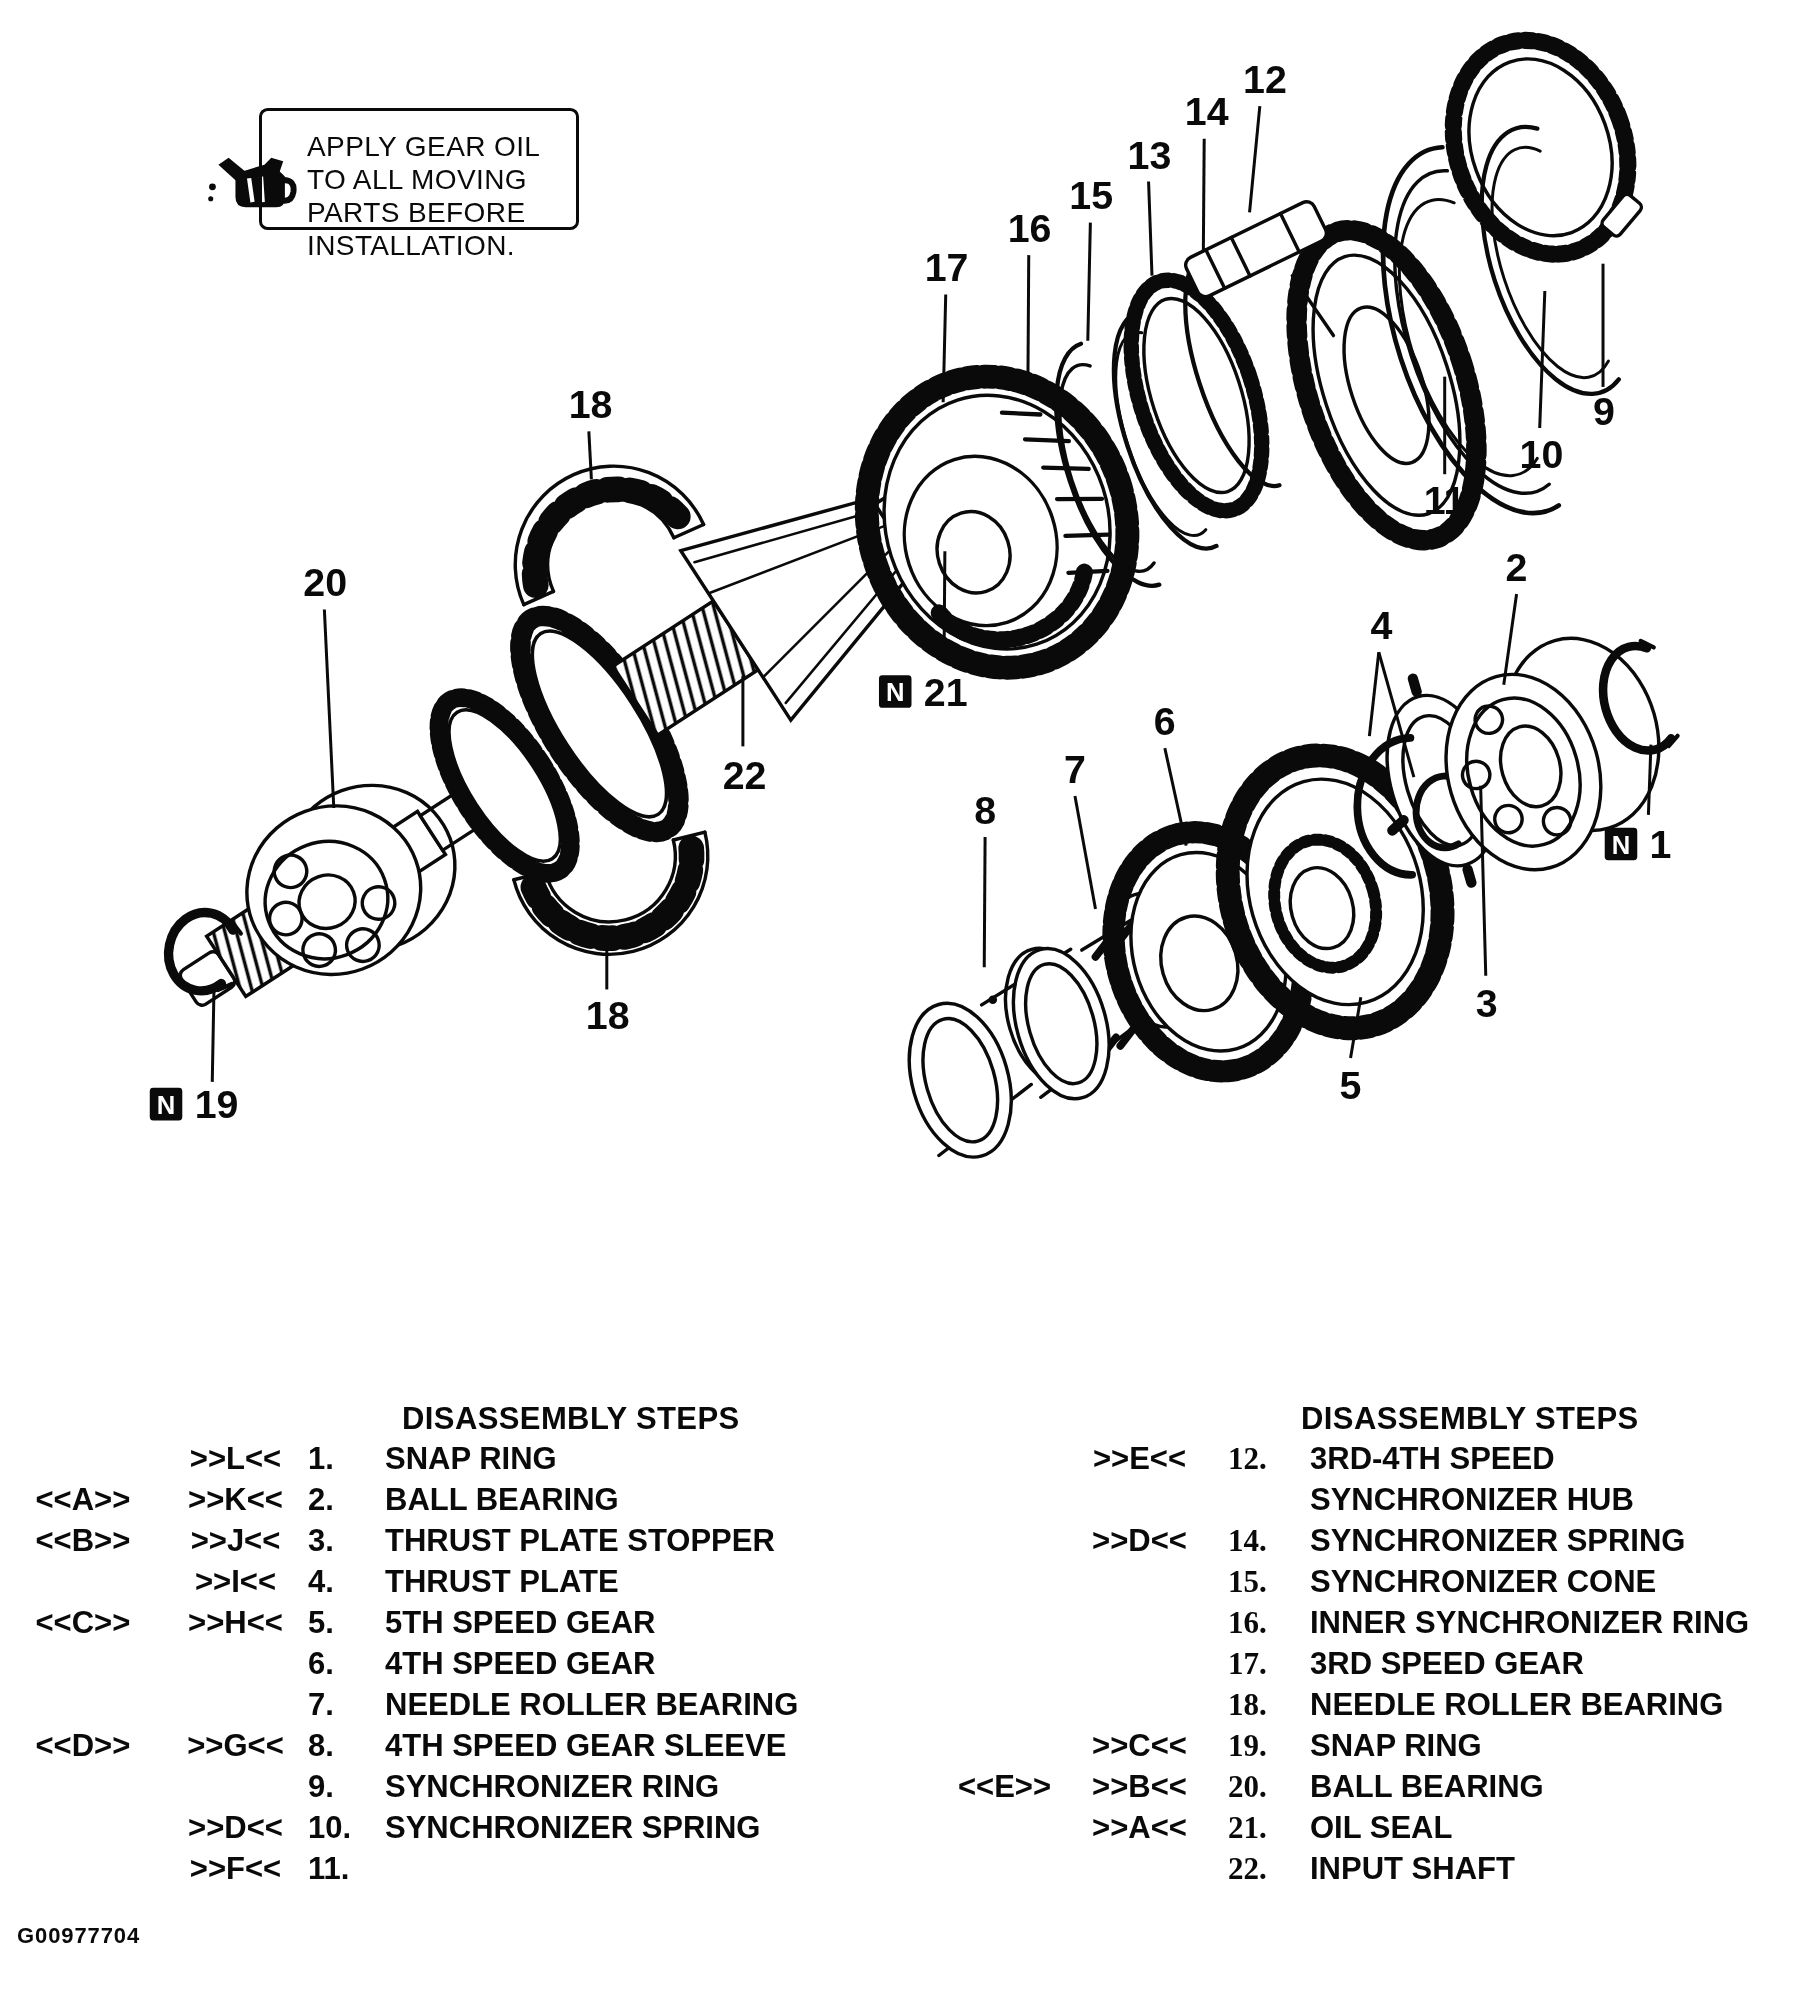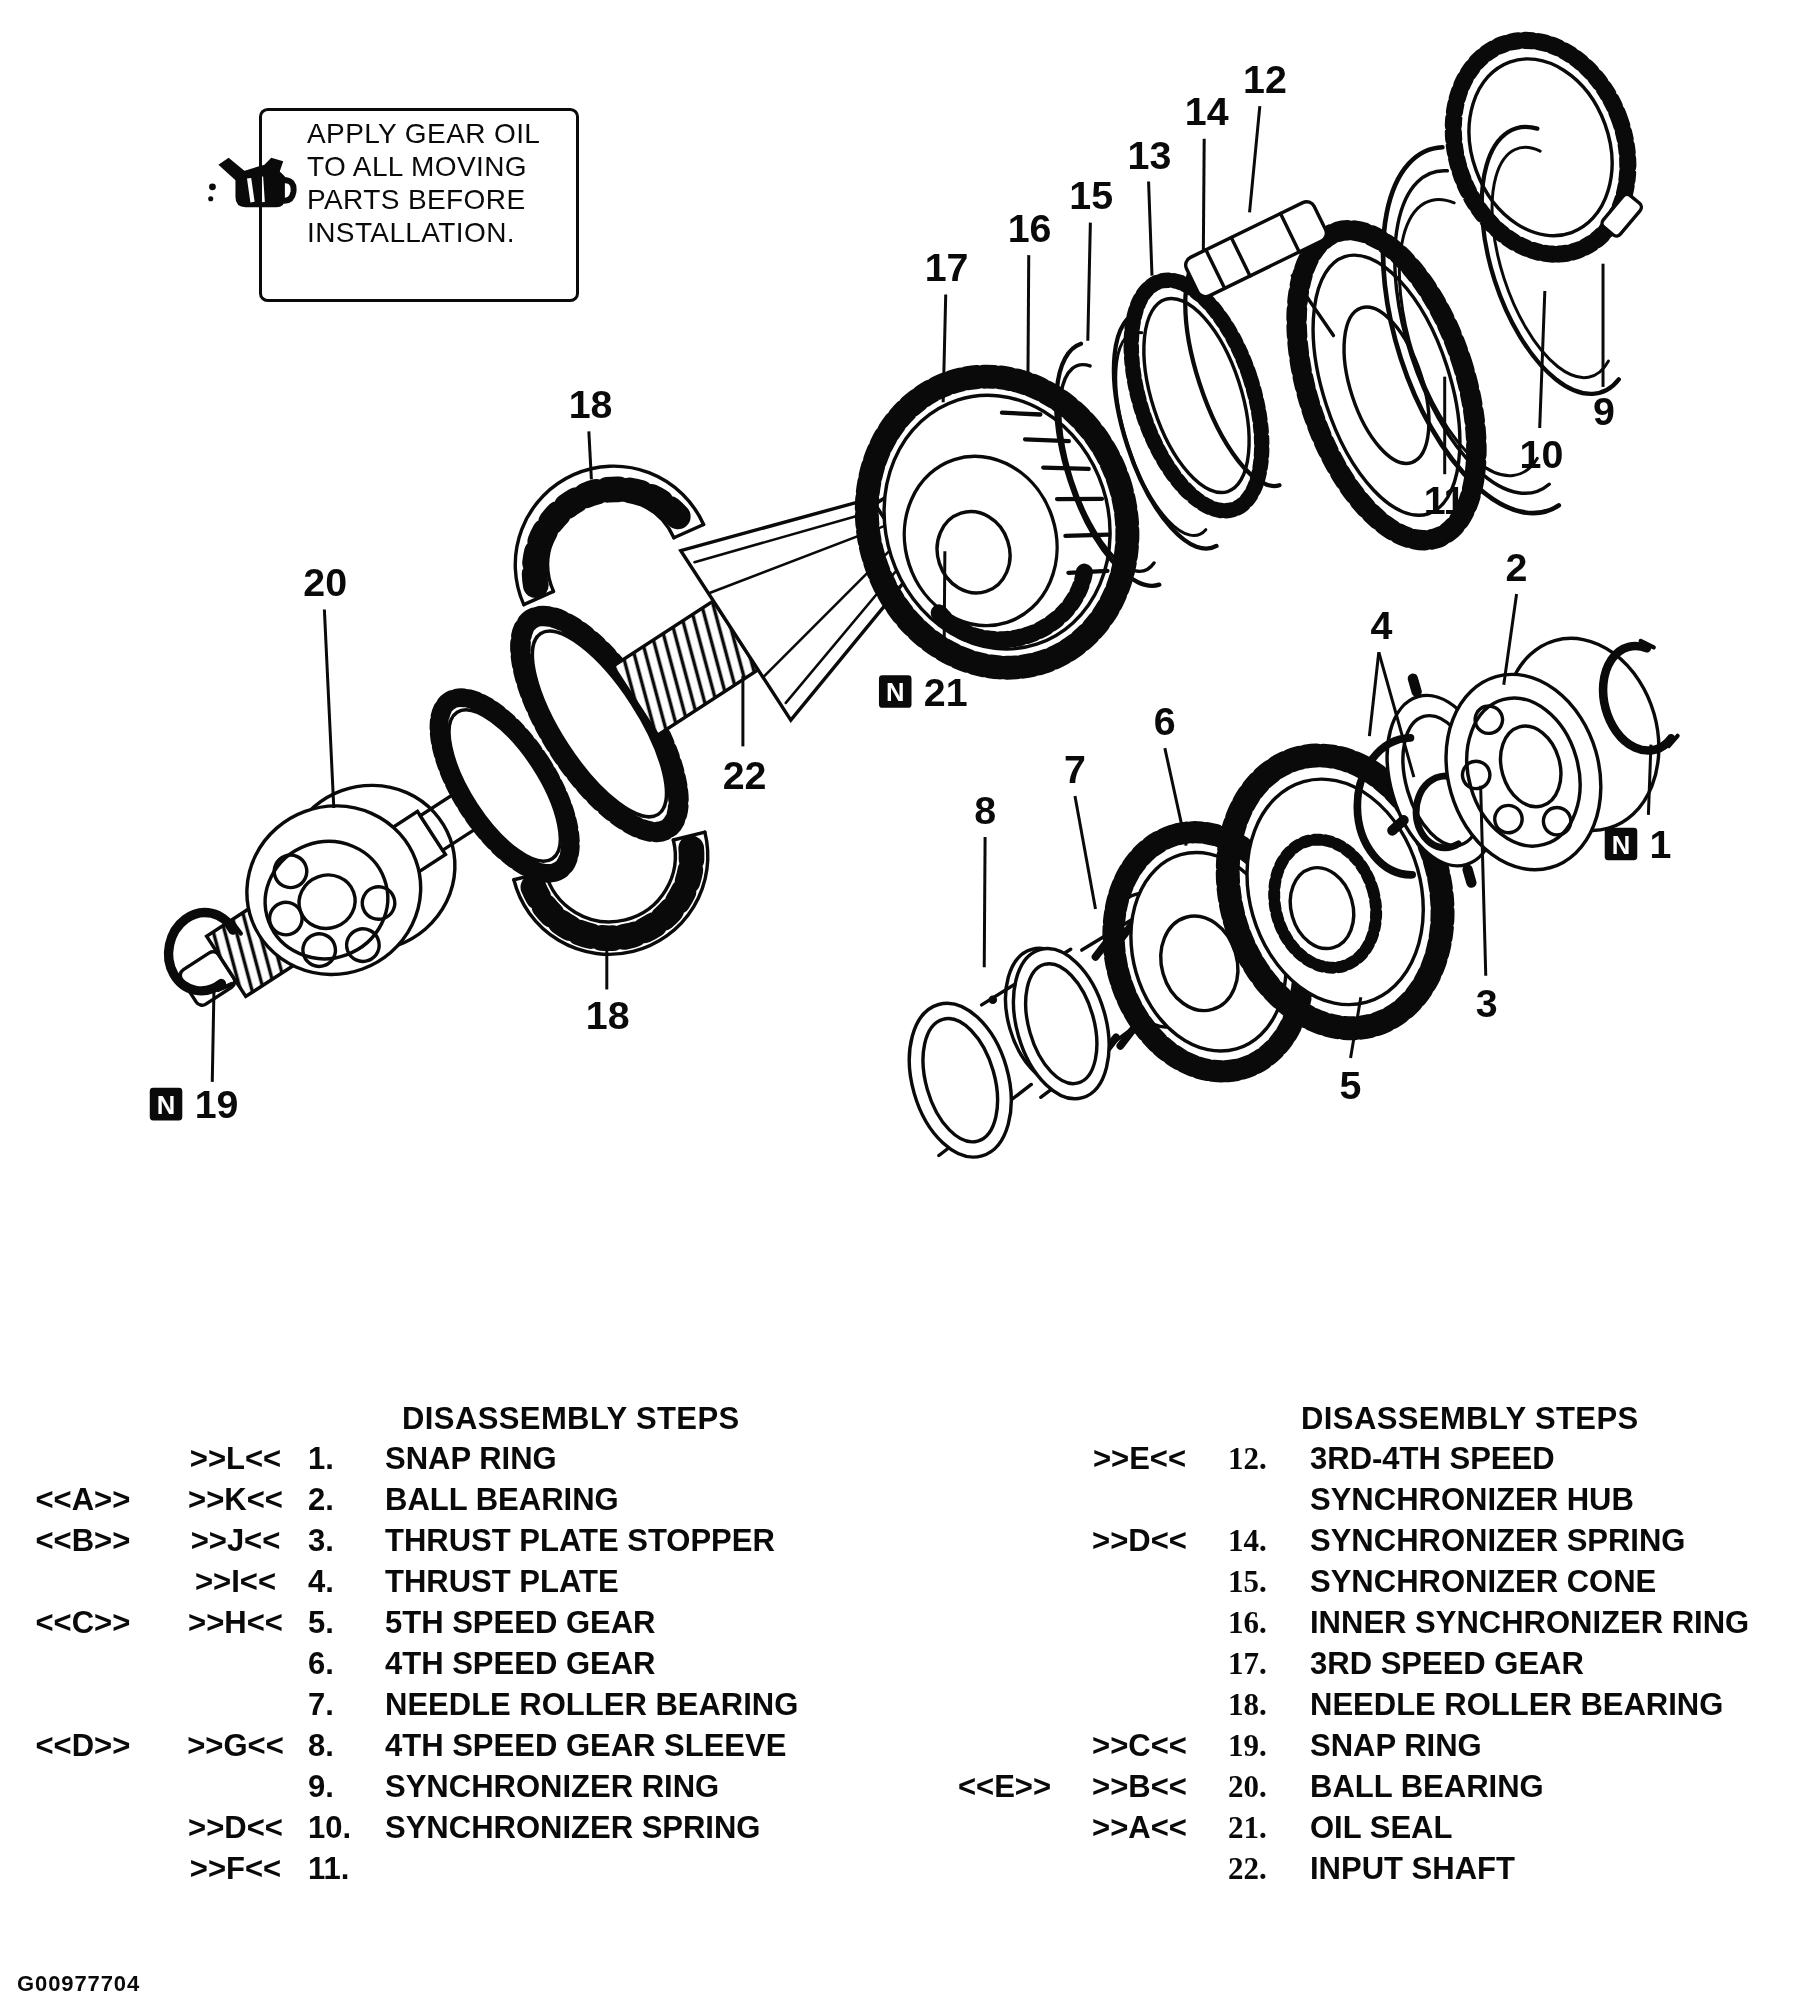--- a/index.html
+++ b/index.html
@@ -1,43 +1,43 @@
 <!DOCTYPE html>
 <html style="font-size:13.7px"><head>
 <meta charset="utf-8">
 <style>
   html,body{margin:0;padding:0;background:#e8e8e8;}
   .page{position:relative;width:1811px;height:2008px;background:#fff;
         font-family:"Liberation Sans",sans-serif;color:#0a0a0a;overflow:hidden;}
   .diagram-svg{position:absolute;left:0;top:0;width:1811px;height:2008px;}
   
-  .note-box{position:absolute;left:259px;top:108px;width:320px;height:194px;
+  .note-box{position:absolute;left:259px;top:108px;width:320px;height:122px;
             border:3.4px solid #0a0a0a;border-radius:8.6px;box-sizing:border-box;
-            padding:6px 0 0 45px;font-size:28px;line-height:33px;font-weight:400;
+            padding:19px 0 0 45px;font-size:28px;line-height:33px;font-weight:400;
             letter-spacing:0.4px;white-space:nowrap;}
   .oilcan{position:absolute;left:208px;top:151px;width:89px;height:75px;}
   
   .plist{position:absolute;top:1402px;font-weight:bold;font-size:31px;}
   .plist .hdr{position:absolute;top:0;line-height:33px;white-space:nowrap;letter-spacing:0.4px;}
   .plist .rows{position:absolute;top:36px;left:0;}
   .prow{position:relative;height:41px;width:856px;}
   .prow span{position:absolute;top:0;line-height:41px;white-space:nowrap;}
   .plist--left{left:17px;width:925px;}
   .plist--left .hdr{left:385px;}
   .plist--left .sym1{left:15.4px;width:101px;text-align:center;}
   .plist--left .sym2{left:163px;width:111px;text-align:center;}
   .plist--left .num{left:291px;}
   .plist--left .text{left:368px;}
   .plist--right{left:954px;width:858px;}
   .plist--right .hdr{left:347px;}
   .plist--right .sym1{left:0;width:101px;text-align:center;}
   .plist--right .sym2{left:130px;width:111px;text-align:center;}
   .plist--right .num{left:274px;font-family:Liberation Serif, serif;}
   .plist--right .text{left:356px;text-align:center;}
-  .figure-id{position:absolute;left:17px;top:1923px;font-size:22px;font-weight:bold;letter-spacing:0.9px;margin-top:48px;}
+  .figure-id{position:absolute;left:17px;top:1923px;font-size:22px;font-weight:bold;letter-spacing:0.9px;}
 </style>
 </head>
 <body>
 
 <div class="page">
 
   <svg class="diagram-svg" viewBox="0 0 2116 2346">
     <defs>
       <pattern id="spl" width="13" height="13" patternUnits="userSpaceOnUse" patternTransform="rotate(18)">
         <rect width="13" height="13" fill="#fff"></rect>

